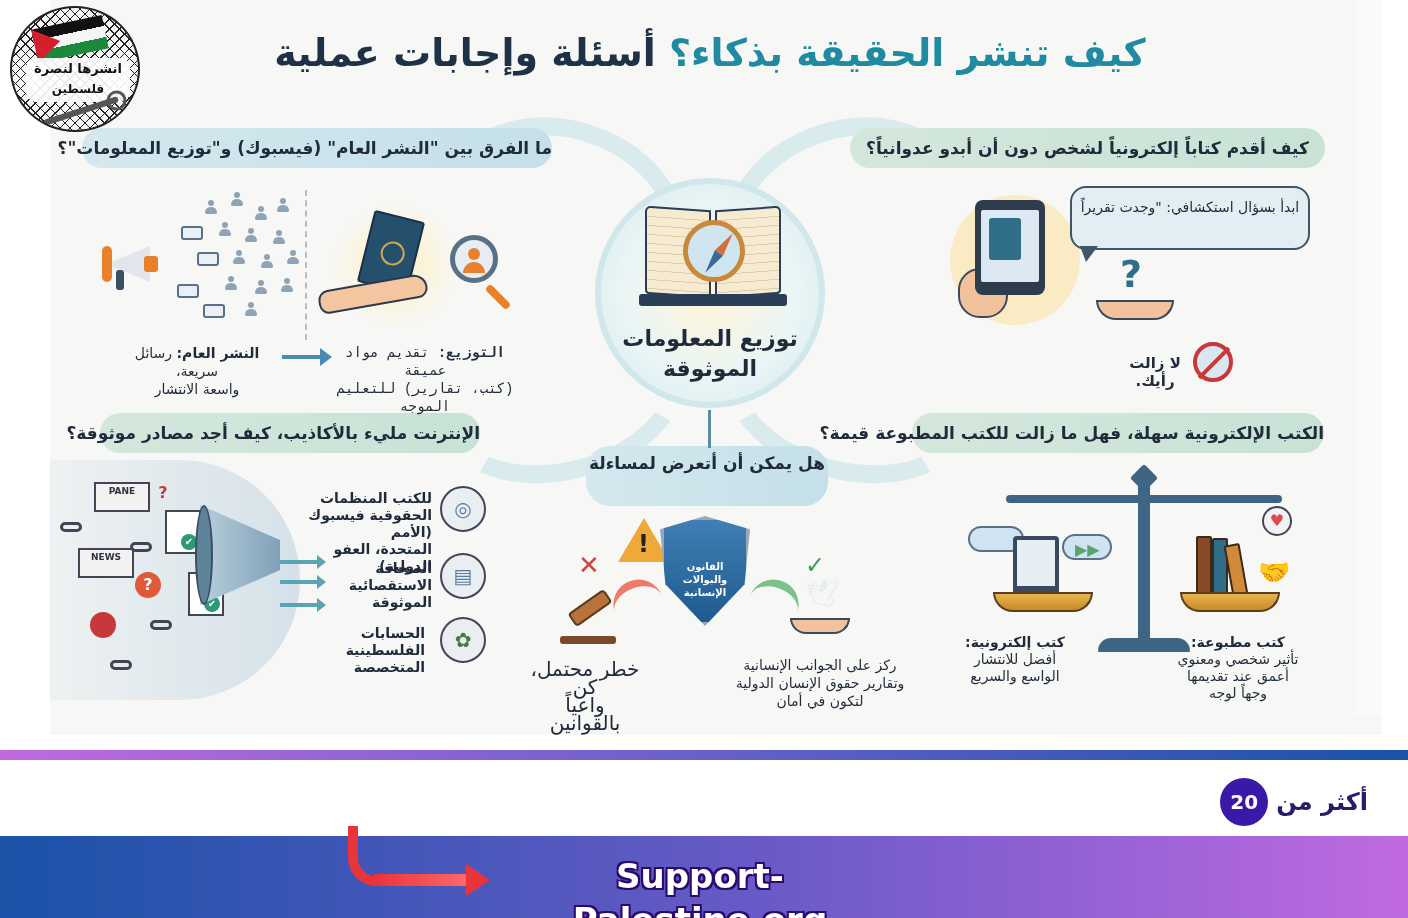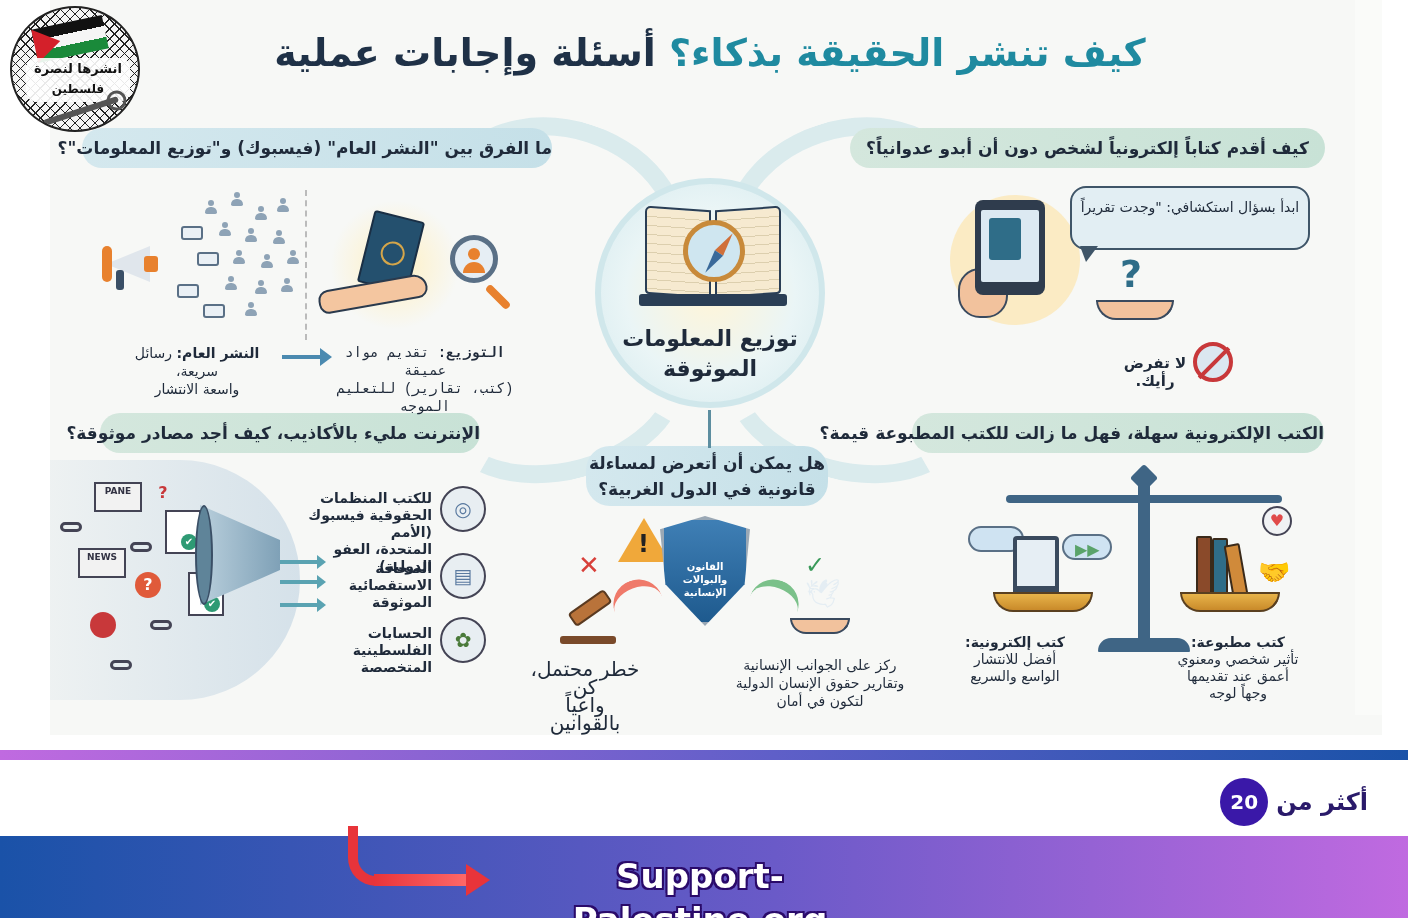--- a/index.html
+++ b/index.html
@@ -94,37 +94,37 @@
   .speech { position: absolute; left: 1070px; top: 186px; width: 240px; height: 64px; background: #e2eef3; border: 2px solid #3f5568; border-radius: 16px; direction: rtl; text-align: center; font-size: 14px; line-height: 22px; padding-top: 8px; }
   .speech::after { content: ""; position: absolute; left: 8px; bottom: -14px; width: 0; height: 0; border-left: 6px solid transparent; border-right: 12px solid transparent; border-top: 16px solid #3f5568; }
   .question-mark { position: absolute; left: 1120px; top: 254px; font-size: 38px; font-weight: bold; color: #2f6d88; line-height: 40px; }
   .open-hand { position: absolute; left: 1096px; top: 300px; width: 78px; height: 20px; background: #f2c29d; border: 2px solid #3a4a5e; border-radius: 0 0 30px 30px; }
   .no-sign { position: absolute; left: 1193px; top: 342px; width: 40px; height: 40px; border-radius: 50%; border: 4px solid #c8383a; background: #dbe7f0; }
   .no-sign::after { content: ""; position: absolute; left: 15px; top: -4px; width: 4px; height: 42px; background: #c8383a; transform: rotate(45deg); }
   .cap-noimpose { left: 1120px; top: 354px; width: 70px; font-weight: bold; font-size: 15px; }
 
   
   .chaos { position: absolute; left: 50px; top: 460px; width: 250px; height: 240px; background: linear-gradient(90deg, rgba(200,215,225,0.2), rgba(190,210,225,0.6)); border-radius: 0 120px 120px 0; }
-  .news { position: absolute; width: 48px; height: 30px; background: #f2f2f2; border: 2px solid #445; font-size: 9px; font-weight: bold; text-align: center; line-height: 14px; color: #334; font-family: "DejaVu Sans", sans-serif; }
+  .news { position: absolute; width: 56px; height: 30px; background: #f2f2f2; border: 2px solid #445; font-size: 9px; font-weight: bold; text-align: center; line-height: 14px; color: #334; font-family: "DejaVu Sans", sans-serif; }
   .doc-check { position: absolute; width: 36px; height: 44px; background: #fff; border: 2px solid #445; }
   .doc-check::after { content: "✔"; position: absolute; right: 2px; bottom: 2px; width: 16px; height: 16px; border-radius: 50%; background: #2e9a74; color: #fff; font-size: 10px; line-height: 16px; text-align: center; }
   .redq { position: absolute; width: 26px; height: 26px; border-radius: 50%; background: #e05a3a; color: #fff; font-size: 16px; font-weight: bold; text-align: center; line-height: 26px; }
   .chain { position: absolute; width: 22px; height: 10px; border: 3px solid #445; border-radius: 6px; }
   .funnel-cone { position: absolute; left: 200px; top: 505px; width: 80px; height: 100px; background: linear-gradient(90deg, #b9cfdc, #7fa1b7); clip-path: polygon(0 0, 100% 35%, 100% 65%, 0 100%); }
   .funnel-mouth { position: absolute; left: 195px; top: 505px; width: 18px; height: 100px; border-radius: 50%; background: #5f8499; border: 2px solid #3a4f66; }
   .out-arrow { position: absolute; height: 4px; width: 40px; background: #5aa3b2; }
   .out-arrow::after { content: ""; position: absolute; right: -6px; top: -5px; width: 0; height: 0; border-top: 7px solid transparent; border-bottom: 7px solid transparent; border-left: 9px solid #5aa3b2; }
   .source-icon { position: absolute; width: 46px; height: 46px; border-radius: 50%; border: 2px solid #445; background: #e8eef2; display: flex; align-items: center; justify-content: center; font-size: 20px; color: #5a7aa0; }
   .src-un { left: 440px; top: 486px; }
   .src-press { left: 440px; top: 553px; }
   .src-tree { left: 440px; top: 617px; color: #4a7a3a; }
   .src-label { position: absolute; direction: rtl; text-align: right; font-size: 14px; line-height: 17px; font-weight: bold; color: #1f2a3a; }
   .src-label-1 { left: 300px; top: 490px; width: 132px; }
   .src-label-2 { left: 300px; top: 560px; width: 132px; }
-  .src-label-3 { left: 300px; top: 625px; width: 132px; }
+  .src-label-3 { left: 293px; top: 625px; width: 132px; }
 
   
   .warning { position: absolute; left: 618px; top: 518px; width: 0; height: 0; border-left: 26px solid transparent; border-right: 26px solid transparent; border-bottom: 44px solid #f0a83a; }
   .warning-mark { position: absolute; left: 638px; top: 530px; font-size: 24px; font-weight: bold; color: #222; line-height: 28px; }
   .shield { position: absolute; left: 660px; top: 516px; width: 90px; height: 110px; background: linear-gradient(180deg, #3f7fb5, #1e5a8e); border: 4px solid #9aa8b5; clip-path: polygon(50% 0, 100% 12%, 94% 62%, 50% 100%, 6% 62%, 0 12%); }
   .shield-text { position: absolute; left: 664px; top: 560px; width: 82px; text-align: center; color: #fff; font-size: 10px; font-weight: bold; line-height: 13px; direction: rtl; }
   .x-mark { position: absolute; left: 578px; top: 552px; font-size: 26px; color: #d8403a; font-weight: bold; line-height: 26px; }
   .check-mark { position: absolute; left: 805px; top: 552px; font-size: 24px; color: #3a9a5a; font-weight: bold; line-height: 26px; }
   .gavel { position: absolute; left: 568px; top: 600px; width: 44px; height: 16px; background: #b9733a; border: 2px solid #5a3a20; border-radius: 4px; transform: rotate(-35deg); }
   .gavel-base { position: absolute; left: 560px; top: 636px; width: 56px; height: 8px; background: #7a4a2a; border-radius: 3px; }
@@ -190,21 +190,20 @@
   <span class="title-part-1">كيف تنشر الحقيقة بذكاء؟</span>
   <span class="title-part-2">أسئلة وإجابات عملية</span>
 </div>
 
 <div class="pill pill-blue q1">ما الفرق بين "النشر العام" (فيسبوك) و"توزيع المعلومات"؟</div>
 <div class="pill pill-green q2">كيف أقدم كتاباً إلكترونياً لشخص دون أن أبدو عدوانياً؟</div>
 <div class="pill pill-green q3">الإنترنت مليء بالأكاذيب، كيف أجد مصادر موثوقة؟</div>
 <div class="pill pill-green q4">الكتب الإلكترونية سهلة، فهل ما زالت للكتب المطبوعة قيمة؟</div>
 <div class="pill pill-blue q5">
   <div>هل يمكن أن أتعرض لمساءلة</div>
-  <div>قانونية في الدول الغربية؟</div>
 </div>
 
 <div class="hub">
   <div class="hub-book">
     <div class="page left"></div>
     <div class="page right"></div>
     <div class="cover"></div>
     <div class="hub-compass"></div>
   </div>
   <div class="hub-title">
@@ -261,21 +260,21 @@
 <div class="hand-r"></div>
 <div class="tablet">
   <div class="screen"></div>
   <div class="ebook"></div>
 </div>
 <div class="speech">
   <div>ابدأ بسؤال استكشافي: "وجدت تقريراً</div>
 </div>
 <div class="question-mark">?</div>
 <div class="open-hand"></div>
-<div class="caption cap-noimpose">لا تفرض رأيك.</div>
+<div class="caption cap-noimpose">لا زالت رأيك.</div>
 <div class="no-sign"></div>
 
 <div class="chaos">
   <div class="news" style="left:44px;top:22px">PANE</div>
   <div class="news" style="left:28px;top:88px">NEWS</div>
   <div class="doc-check" style="left:115px;top:50px"></div>
   <div class="doc-check" style="left:138px;top:112px"></div>
   <div class="redq" style="left:85px;top:112px">?</div>
   <div class="redq" style="left:40px;top:152px;background:#c8383a"></div>
   <div class="redq" style="left:100px;top:20px;background:transparent;color:#c8383a">?</div>

